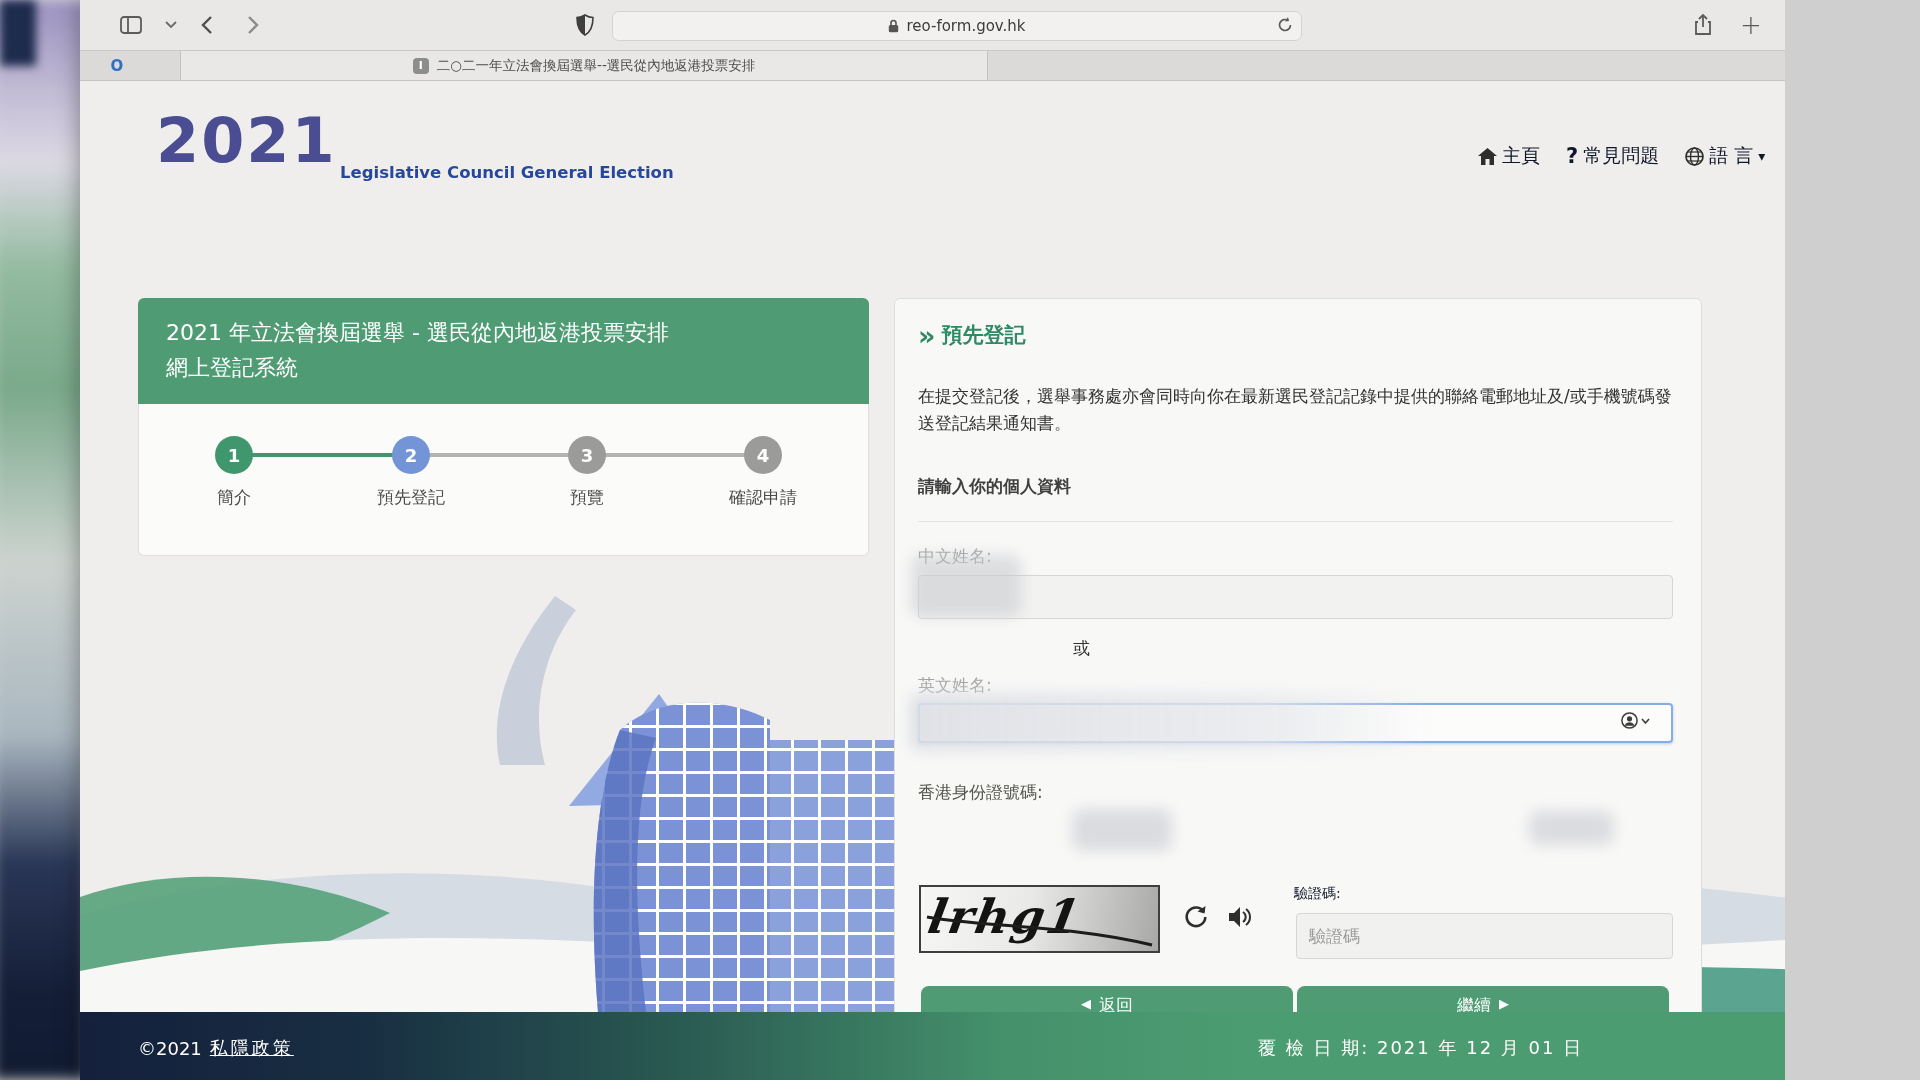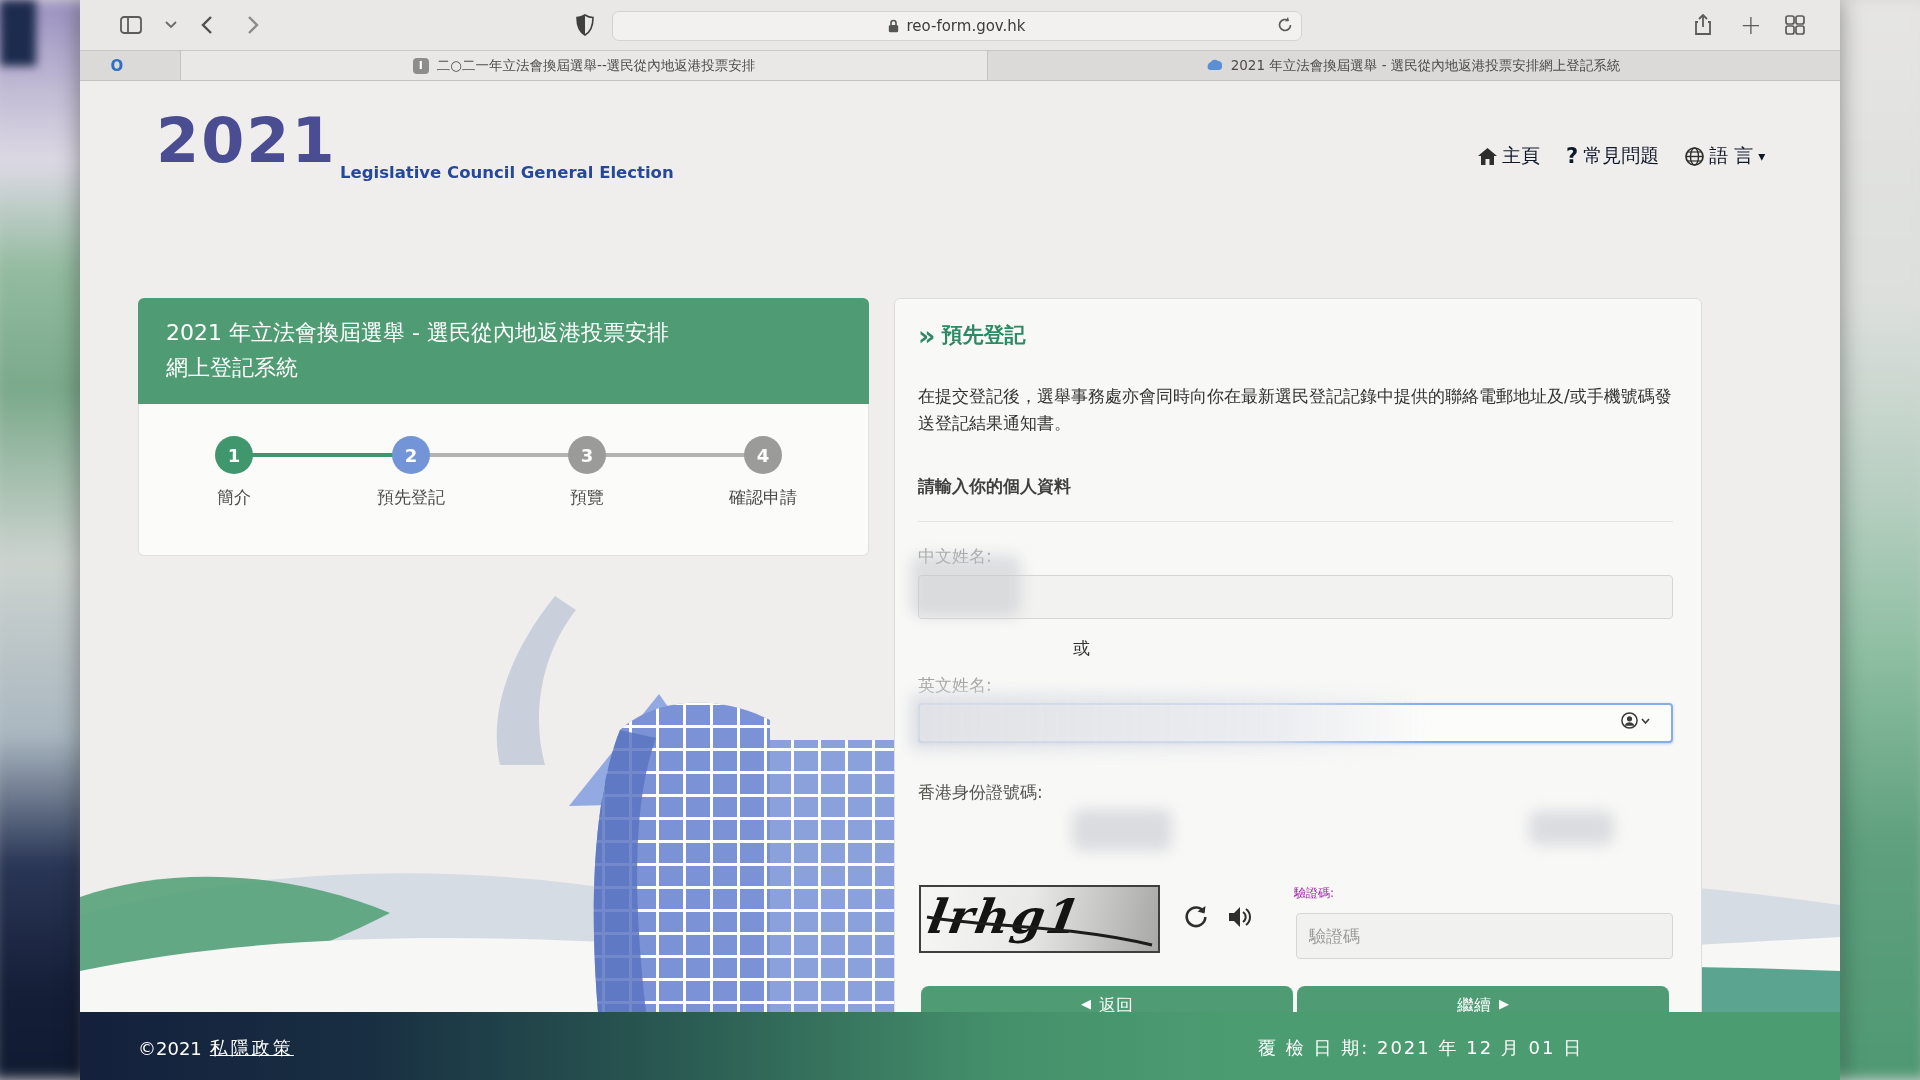--- a/index.html
+++ b/index.html
@@ -1,16 +1,16 @@
 <!DOCTYPE html>
 <html><head>
 <meta charset="utf-8">
 <style>
   html,body{margin:0;padding:0;background:#cfcfcf;font-family:"DejaVu Sans","Liberation Sans",sans-serif;}
-  .stage{position:relative;width:1920px;height:1080px;overflow:hidden;background:#d8d8d6;}
+  .stage{position:relative;width:1785px;height:1080px;overflow:hidden;background:#d8d8d6;}
   
   .strip{position:absolute;top:0;height:1080px;filter:blur(7px);}
   .strip.left{left:-8px;width:96px;background:linear-gradient(180deg,#9a90c0 0%,#c4bed6 9%,#dcd9e4 15%,#93bb9f 25%,#7aa98a 36%,#ccd3cf 52%,#aab7c0 68%,#2a3656 80%,#141e37 92%,#101a31 100%);}
   .strip.right{right:-8px;width:96px;background:linear-gradient(180deg,#e6e5e4 0%,#dcdfdc 28%,#b9cfc2 45%,#8fbfa3 60%,#5fa07e 78%,#4f9873 100%);}
   .corner-blob{position:absolute;left:0;top:0;width:36px;height:66px;background:#1d2b4d;filter:blur(5px);}
 
   
   .frame{position:absolute;left:80px;top:0;width:1760px;height:1080px;background:#efeeec;box-shadow:0 0 22px rgba(0,0,0,.4);overflow:hidden;}
 
   
@@ -62,21 +62,21 @@
   .flabel.faded{filter:blur(0.7px);opacity:.8;}
   .finput{position:absolute;left:23px;width:755px;box-sizing:border-box;background:#f2f2f0;border:1px solid #d7d6d4;border-radius:4px;font-size:17px;font-family:"DejaVu Sans","Liberation Sans",sans-serif;color:#333;padding:0 12px;}
   .finput::placeholder{color:#9b9b99;}
   .finput.focused{background:#fcfcfb;border:2px solid #86aee6;box-shadow:0 1px 3px rgba(110,155,220,.45);}
   .smudge{position:absolute;filter:blur(7px);border-radius:10px;}
   .ortext{position:absolute;left:178px;top:338px;font-size:17px;color:#333331;}
   .autofill{position:absolute;left:726px;top:413px;display:flex;align-items:center;gap:3px;color:#3c3c3a;}
   .captcha{position:absolute;left:24px;top:586px;width:241px;height:68px;box-sizing:border-box;border:2px solid #3f3f3d;background:linear-gradient(100deg,#f6f6f5 0%,#e9e9e7 45%,#a8a8a6 100%);overflow:hidden;}
   .captcha .txt{position:absolute;left:8px;top:2px;font-family:"DejaVu Serif","Liberation Serif",serif;font-style:italic;font-weight:bold;font-size:47px;color:#141412;transform:skewX(-10deg);letter-spacing:2px;}
   .cap-icon{position:absolute;top:602px;width:30px;height:32px;display:flex;align-items:center;justify-content:center;color:#2e2e2c;}
-  .vlabel{position:absolute;left:399px;top:586px;font-size:12px;color:#a21caf;text-align:right;}
+  .vlabel{position:absolute;left:399px;top:586px;font-size:14px;color:#0f172a;text-align:right;}
   .vinput{left:401px;top:614px;width:377px;height:46px;background:#f1f1ef;}
   .btnrow{position:absolute;left:26px;top:687px;width:748px;display:flex;gap:4px;}
   .gbtn{flex:1;height:40px;background:#4f9c74;border:none;border-radius:8px 8px 0 0;color:#fff;font-size:17px;font-family:"DejaVu Sans","Liberation Sans",sans-serif;display:flex;align-items:flex-start;justify-content:center;gap:8px;padding-top:8px;cursor:pointer;}
   .gbtn .tri{font-size:13px;line-height:20px;}
 
   
   .footer{position:absolute;left:0;top:1012px;width:1760px;height:68px;background:linear-gradient(90deg,#14203c 0%,#182e42 16%,#2a5a52 34%,#44906b 52%,#4c9c71 66%,#4c9c71 100%);color:#fff;font-size:18px;}
   .footer .left{position:absolute;left:58px;top:24px;display:flex;gap:8px;align-items:center;}
   .footer .left a{color:#fff;letter-spacing:3px;}
   .footer .right{position:absolute;left:1178px;top:24px;letter-spacing:2px;}
@@ -153,28 +153,20 @@
           </svg>
       </div>
     </div>
 
     <div class="tabbar">
       <div class="pinned">O</div>
       <div class="tab active">
         <span class="fav1">I</span>
         <span>二○二一年立法會換屆選舉--選民從內地返港投票安排</span>
       </div>
-      <div class="tab inactive">
-        <span>
-          <svg width="17" height="15" viewBox="0 0 17 15">
-              <path d="M2,11 C1,8 2,5 5,4 C6,1.5 10,1 12,3 C15,3 16.5,5.5 16,8 C16.5,10 15,12 12.5,12 L4,12 Z" fill="#5b8fd4"></path>
-            </svg>
-        </span>
-        <span>2021 年立法會換屆選舉 - 選民從內地返港投票安排網上登記系統</span>
-      </div>
     </div>
 
     <svg class="waves" viewBox="0 0 1760 167" preserveAspectRatio="none">
       <path d="M0,70 C180,20 380,18 560,48 C760,82 1000,62 1200,40 C1380,22 1580,34 1760,60 L1760,167 L0,167 Z" fill="#ccd6e2" opacity="0.75"></path>
       <path d="M0,52 C90,20 210,26 310,68 C230,110 120,146 0,160 Z" fill="#56a27a" opacity="0.9"></path>
       <path d="M0,126 C250,74 520,95 760,112 C1000,130 1300,118 1760,92 L1760,167 L0,167 Z" fill="#f7f7f5"></path>
       <path d="M950,167 C1160,122 1430,114 1760,126 L1760,167 Z" fill="#4d9c85" opacity="0.92"></path>
     </svg>
 
     <svg class="building" viewBox="0 0 440 422">

